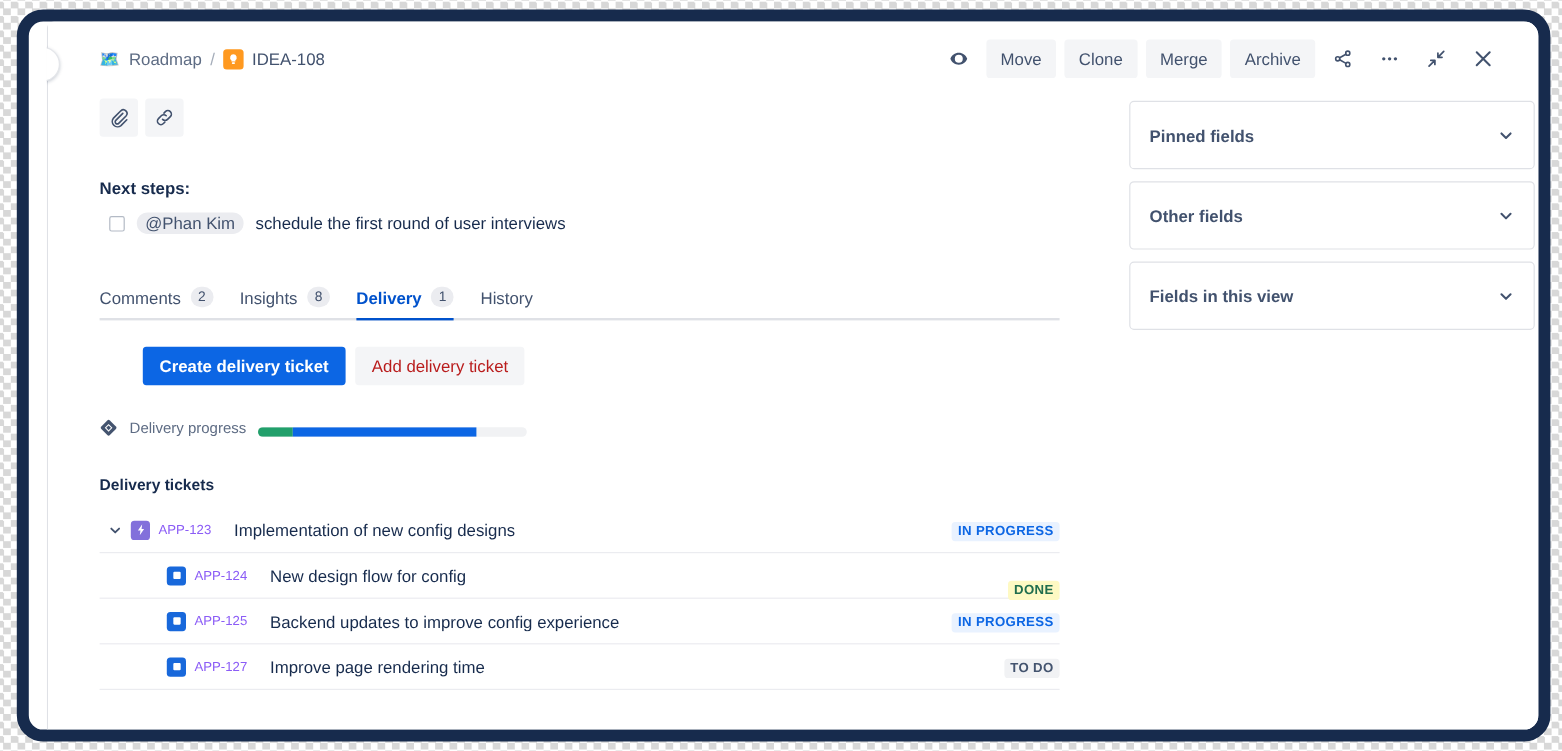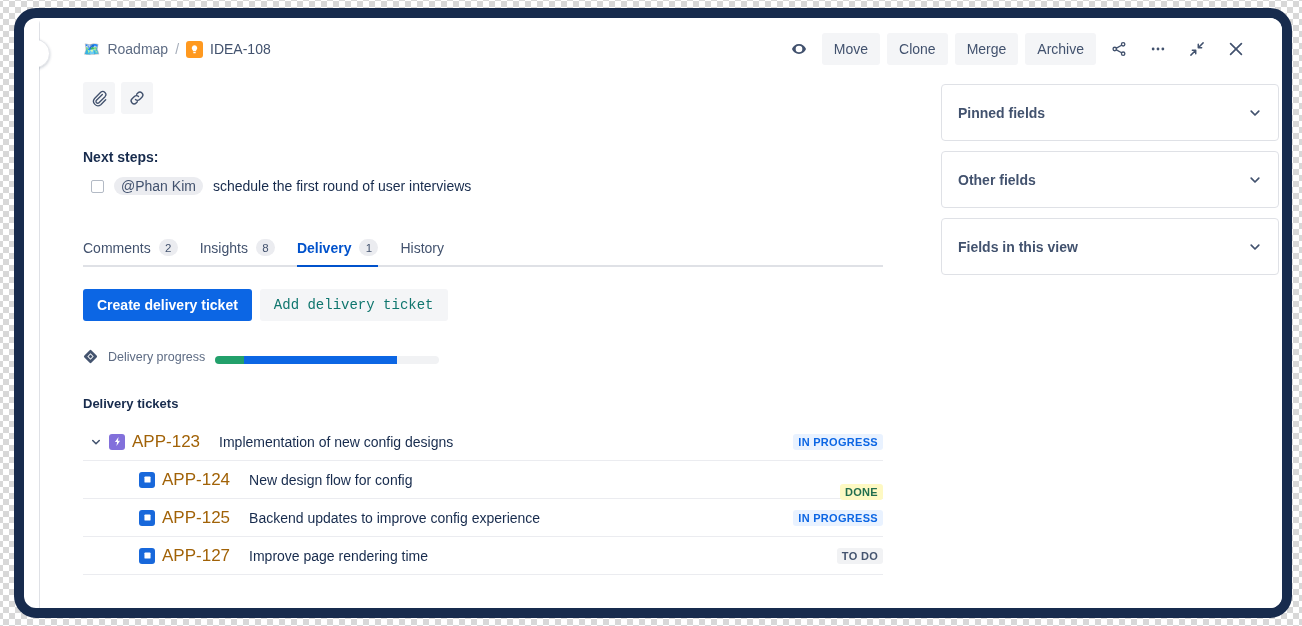--- a/index.html
+++ b/index.html
@@ -249,30 +249,31 @@
     height: 32px;
     padding: 0 14px;
     background: #0c66e4;
     color: #ffffff;
     border: none;
     border-radius: 3px;
     font-size: 14px;
     font-weight: bold;
     font-family: "Liberation Sans", sans-serif;
     cursor: pointer;
+    margin-left: 36px;
   }
   .btn-secondary {
     height: 32px;
     padding: 0 14px;
     background: #f4f5f7;
-    color: #0f766e;
+    color: #b91c1c;
     border: none;
     border-radius: 3px;
     font-size: 14px;
-    font-family: Liberation Mono, monospace;
+    font-family: Liberation Sans, sans-serif;
     cursor: pointer;
   }
 
   
   .progress-row {
     margin-top: 28px;
     display: flex;
     align-items: flex-end;
     gap: 10px;
   }
@@ -322,22 +323,22 @@
     display: inline-flex;
     align-items: center;
     justify-content: center;
     flex: 0 0 auto;
   }
   .type-icon.epic { background: #8270db; }
   .type-icon.task { background: #1868db; }
 
   .ticket-key {
     margin-left: 7px;
-    font-size: 17px;
-    color: #a16207;
+    font-size: 11px;
+    color: #8b5cf6;
     flex: 0 0 auto;
   }
   .ticket-summary {
     margin-left: 19px;
     color: #172b4d;
     font-size: 14px;
     white-space: nowrap;
     overflow: hidden;
     text-overflow: ellipsis;
   }

